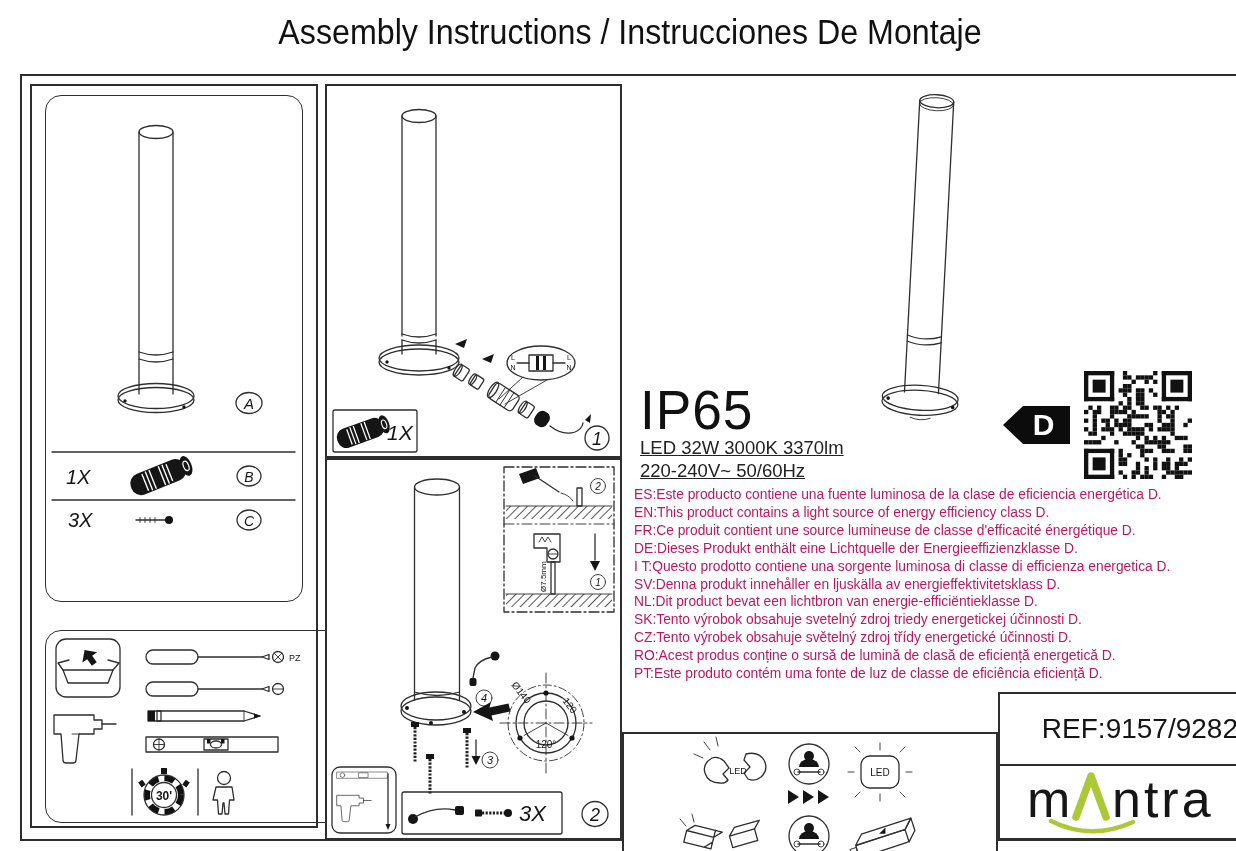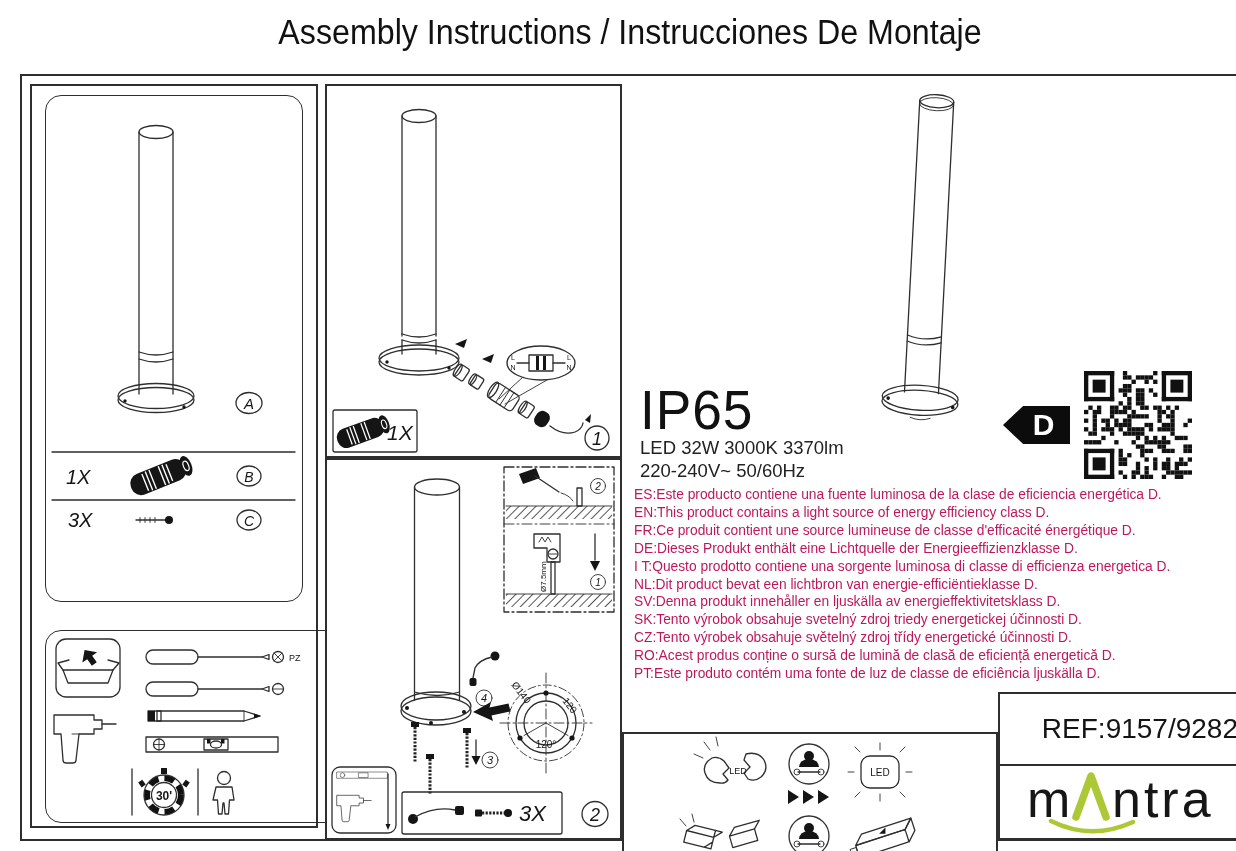--- a/index.html
+++ b/index.html
@@ -4,21 +4,21 @@
 <style>
   html,body{margin:0;padding:0;background:#fff;}
   .page{position:relative;width:1236px;height:851px;background:#fff;overflow:hidden;
         font-family:"Liberation Sans",sans-serif;color:#1a1a1a;margin-left:12px;}
   .abs{position:absolute;}
   .box{position:absolute;border:2px solid #2e2e2e;box-sizing:border-box;background:#fff;}
   .rbox{position:absolute;border:1.7px solid #2e2e2e;border-radius:16px;box-sizing:border-box;}
   .title{position:absolute;left:0;right:0;top:12px;text-align:center;font-size:35px;
          letter-spacing:0px;color:#111;transform:scaleX(.92);}
   .ip{position:absolute;font-size:56px;letter-spacing:1px;color:#111;line-height:1;transform-origin:left top;transform:scaleX(.95);}
-  .specline{position:absolute;font-size:18.5px;color:#222;}
+  .specline{position:absolute;font-size:18.5px;color:#222;text-decoration:underline;}
   .langs{position:absolute;font-size:13.8px;line-height:17.9px;color:#be185d;width:600px;}
   .langs span{display:block;white-space:nowrap;}
   .darrow{position:absolute;background:#0c0c0c;color:#fff;display:flex;align-items:center;justify-content:center;
           clip-path:polygon(0 50%,30% 0,100% 0,100% 100%,30% 100%);padding-left:14px;box-sizing:border-box;
           font-size:30px;font-weight:bold;}
   .refbox{display:flex;align-items:center;justify-content:flex-end;font-size:28px;color:#141414;}
   .brandbox{display:flex;align-items:center;justify-content:center;}
   svg{display:block;}
   svg .ln{fill:none;stroke:#2e2e2e;stroke-width:1.3;stroke-linecap:round;stroke-linejoin:round;}
   svg .thin{stroke-width:.9;}
@@ -384,26 +384,26 @@
   <div class="ip" style="left:628px;top:382px;">IP65</div>
   <div class="specline" style="left:628px;top:437px;">LED 32W 3000K 3370lm</div>
   <div class="specline" style="left:628px;top:460px;">220-240V~ 50/60Hz</div>
 
   <div class="langs" style="left:622px;top:486px;">
     <span>ES:Este producto contiene una fuente luminosa de la clase de eficiencia energética D.</span>
     <span>EN:This product contains a light source of energy efficiency class D.</span>
     <span>FR:Ce produit contient une source lumineuse de classe d'efficacité énergétique D.</span>
     <span>DE:Dieses Produkt enthält eine Lichtquelle der Energieeffizienzklasse D.</span>
     <span>I T:Questo prodotto contiene una sorgente luminosa di classe di efficienza energetica D.</span>
+    <span>SV:Denna produkt innehåller en ljuskälla av energieffektivitetsklass D.</span>
     <span>NL:Dit product bevat een lichtbron van energie-efficiëntieklasse D.</span>
-    <span>SV:Denna produkt innehåller en ljuskälla av energieffektivitetsklass D.</span>
     <span>SK:Tento výrobok obsahuje svetelný zdroj triedy energetickej účinnosti D.</span>
     <span>CZ:Tento výrobek obsahuje světelný zdroj třídy energetické účinnosti D.</span>
     <span>RO:Acest produs conține o sursă de lumină de clasă de eficiență energetică D.</span>
-    <span>PT:Este produto contém uma fonte de luz de classe de eficiência ljuskälla D.</span>
+    <span>PT:Este produto contém uma fonte de luz de classe de eficiência eficiență D.</span>
   </div>
 
   <div class="darrow" style="left:991px;top:406px;width:67px;height:38px;">
     <span>D</span>
   </div>
 
   <svg id="qr-code-svg" class="abs" style="left:1072px;top:371px;" width="108" height="108" viewBox="0 0 107 107">
       <rect x="0" y="0" width="29.96" height="4.28" fill="#111"></rect>
       <rect x="0" y="25.68" width="29.96" height="4.28" fill="#111"></rect>
       <rect x="0" y="0" width="4.28" height="29.96" fill="#111"></rect>

